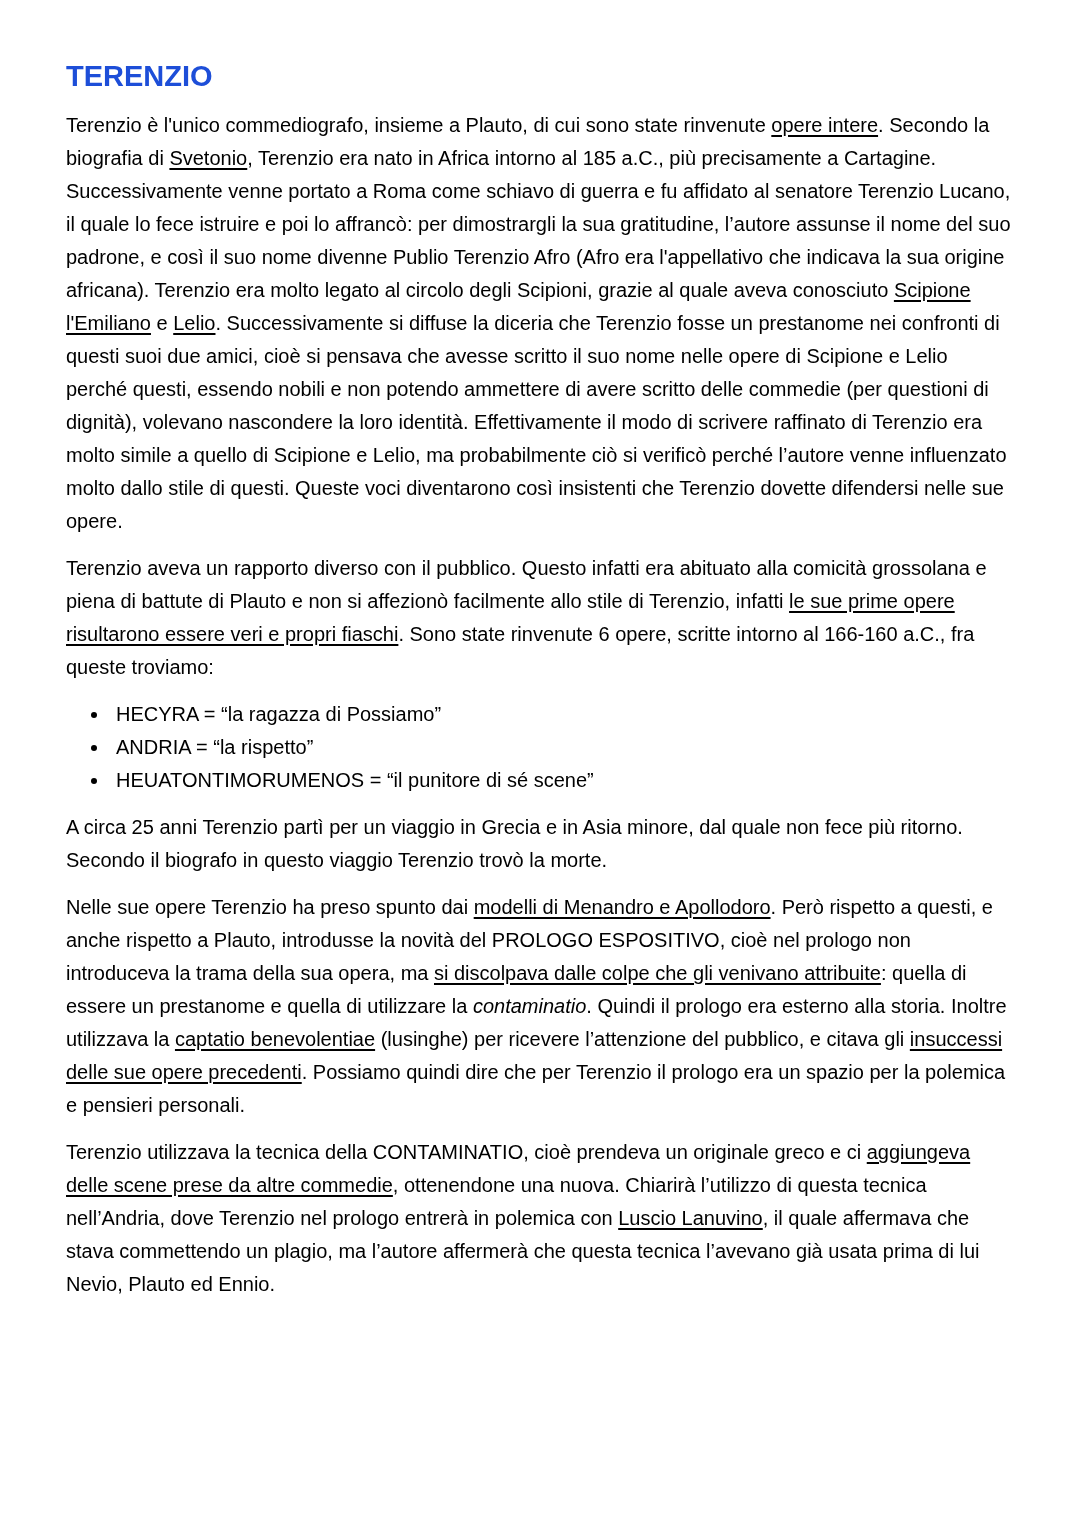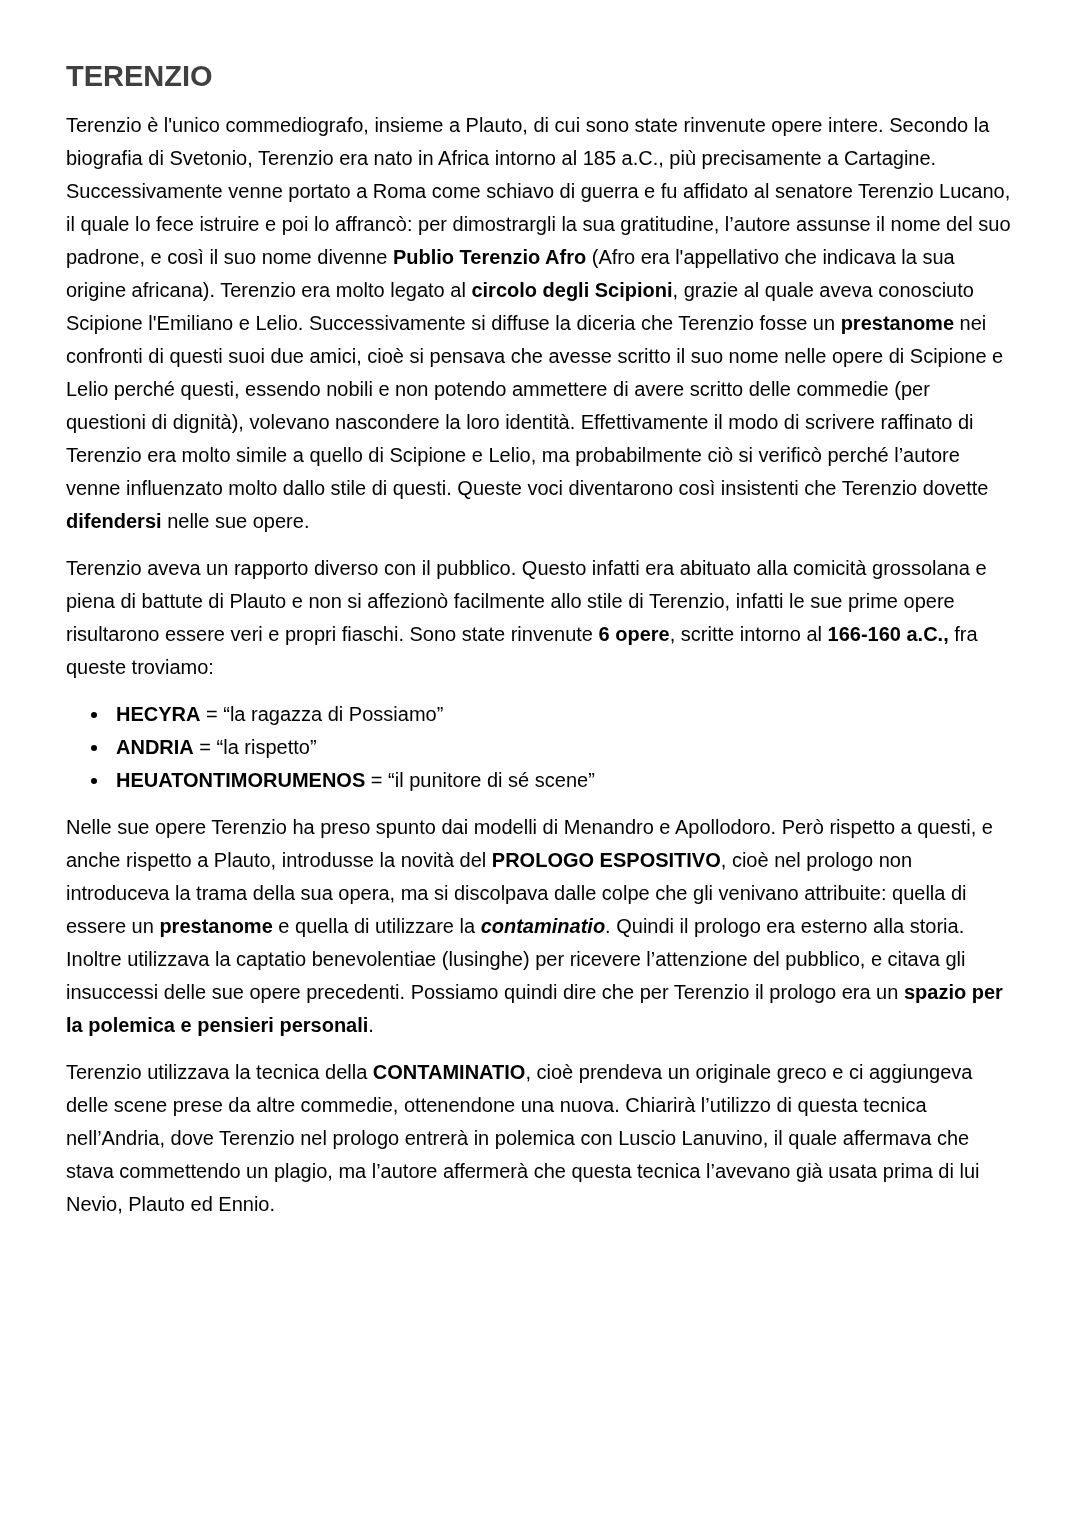--- a/index.html
+++ b/index.html
@@ -13,52 +13,53 @@
     box-sizing: border-box;
     padding: 60px 66px 40px 66px;
     background: #ffffff;
     color: #000000;
     font-family: "Liberation Sans", sans-serif;
   }
   h1.doc-title {
     font-size: 29px;
     font-weight: 700;
     margin: 0 0 16px 0;
-    color: #404040;
+    color: #1d4ed8;
   }
   .doc-body p {
     font-size: 20px;
     line-height: 33px;
     margin: 0 0 14px 0;
     text-align: left;
   }
   .doc-body ul {
     margin: 0 0 14px 0;
     padding-left: 44px;
     font-size: 20px;
     line-height: 33px;
     list-style-type: disc;
   }
   .doc-body li {
     padding-left: 6px;
     margin: 0;
   }
-  .b { font-weight: 700; }
-  .u { text-underline-offset: 3px; }
+  .b { font-weight: 400; }
+  .u { text-decoration: underline; text-underline-offset: 3px; }
   .i { font-style: italic; }
 </style>
 </head>
 <body>
 
 <div class="page">
   <h1 class="doc-title">TERENZIO</h1>
   <div class="doc-body">
       <p><span>Terenzio è l'unico commediografo, insieme a Plauto, di cui sono state rinvenute </span><span class="u">opere intere</span><span>. Secondo la biografia di </span><span class="u">Svetonio</span><span>, Terenzio era nato in Africa intorno al 185 a.C., più precisamente a Cartagine. Successivamente venne portato a Roma come schiavo di guerra e fu affidato al senatore Terenzio Lucano, il quale lo fece istruire e poi lo affrancò: per dimostrargli la sua gratitudine, l’autore assunse il nome del suo padrone, e così il suo nome divenne </span><span class="b">Publio Terenzio Afro</span><span> (Afro era l'appellativo che indicava la sua origine africana). Terenzio era molto legato al </span><span class="b">circolo degli Scipioni</span><span>, grazie al quale aveva conosciuto </span><span class="u">Scipione l'Emiliano</span><span> e </span><span class="u">Lelio</span><span>. Successivamente si diffuse la diceria che Terenzio fosse un </span><span class="b">prestanome</span><span> nei confronti di questi suoi due amici, cioè si pensava che avesse scritto il suo nome nelle opere di Scipione e Lelio perché questi, essendo nobili e non potendo ammettere di avere scritto delle commedie (per questioni di dignità), volevano nascondere la loro identità. Effettivamente il modo di scrivere raffinato di Terenzio era molto simile a quello di Scipione e Lelio, ma probabilmente ciò si verificò perché l’autore venne influenzato molto dallo stile di questi. Queste voci diventarono così insistenti che Terenzio dovette </span><span class="b">difendersi</span><span> nelle sue opere.</span></p>
       <p><span>Terenzio aveva un rapporto diverso con il pubblico. Questo infatti era abituato alla comicità grossolana e piena di battute di Plauto e non si affezionò facilmente allo stile di Terenzio, infatti </span><span class="u">le sue prime opere risultarono essere veri e propri fiaschi</span><span>. Sono state rinvenute </span><span class="b">6 opere</span><span>, scritte intorno al </span><span class="b">166-160 a.C.,</span><span> fra queste troviamo:</span></p>
       <ul>
         <li><span class="b">HECYRA</span><span> = “la ragazza di Possiamo”</span></li>
         <li><span class="b">ANDRIA</span><span> = “la rispetto”</span></li>
         <li><span class="b">HEUATONTIMORUMENOS</span><span> = “il punitore di sé scene”</span></li>
       </ul>
+      <p><span>A circa </span><span class="b">25 anni</span><span> Terenzio partì per un viaggio in Grecia e in Asia minore, dal quale non fece più ritorno. Secondo il biografo in questo viaggio Terenzio trovò la </span><span class="b">morte</span><span>.</span></p>
       <p><span>Nelle sue opere Terenzio ha preso spunto dai </span><span class="u">modelli di Menandro e Apollodoro</span><span>. Però rispetto a questi, e anche rispetto a Plauto, introdusse la novità del </span><span class="b">PROLOGO ESPOSITIVO</span><span>, cioè nel prologo non introduceva la trama della sua opera, ma </span><span class="u">si discolpava dalle colpe che gli venivano attribuite</span><span>: quella di essere un </span><span class="b">prestanome</span><span> e quella di utilizzare la </span><span class="b i">contaminatio</span><span>. Quindi il prologo era esterno alla storia. Inoltre utilizzava la </span><span class="u">captatio benevolentiae</span><span> (lusinghe) per ricevere l’attenzione del pubblico, e citava gli </span><span class="u">insuccessi delle sue opere precedenti</span><span>. Possiamo quindi dire che per Terenzio il prologo era un </span><span class="b">spazio per la polemica e pensieri personali</span><span>.</span></p>
       <p><span>Terenzio utilizzava la tecnica della </span><span class="b">CONTAMINATIO</span><span>, cioè prendeva un originale greco e ci </span><span class="u">aggiungeva delle scene prese da altre commedie</span><span>, ottenendone una nuova. Chiarirà l’utilizzo di questa tecnica nell’Andria, dove Terenzio nel prologo entrerà in polemica con </span><span class="u">Luscio Lanuvino</span><span>, il quale affermava che stava commettendo un plagio, ma l’autore affermerà che questa tecnica l’avevano già usata prima di lui Nevio, Plauto ed Ennio.</span></p>
     </div>
 </div>
 
 </body></html>

